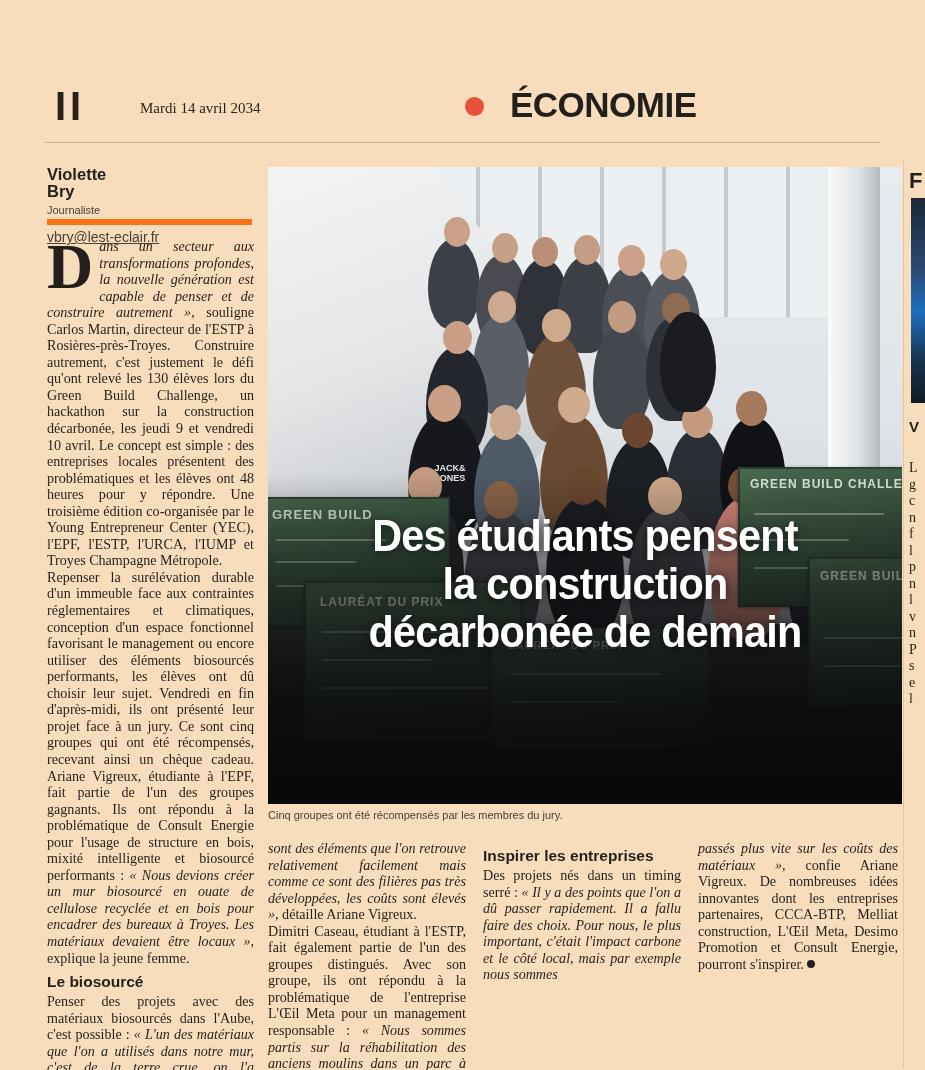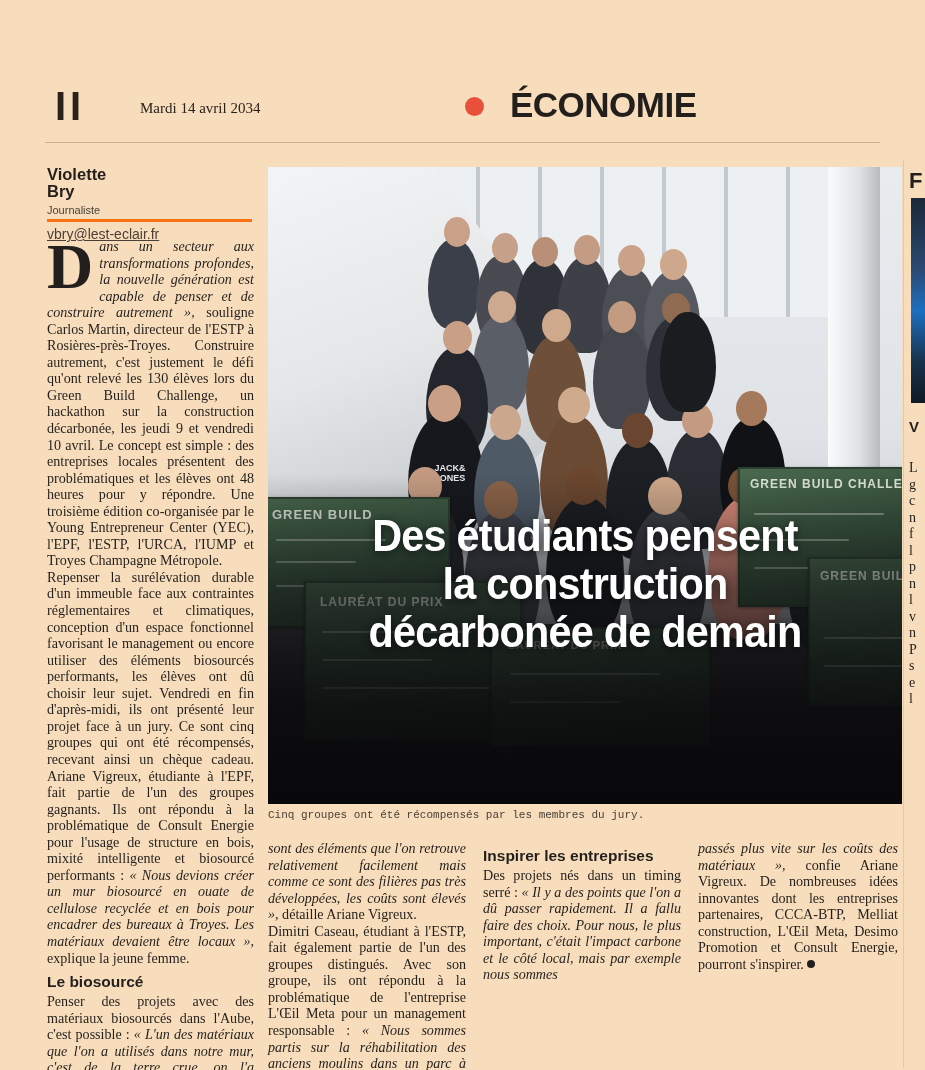--- a/index.html
+++ b/index.html
@@ -79,21 +79,21 @@
     font-size: 16.5px;
     line-height: 17px;
     color: #231f1c;
   }
   .byline-role {
     font-family: "Liberation Sans", sans-serif;
     font-size: 11px;
     color: #4a4038;
     margin-top: 4px;
     padding-bottom: 3px;
-    border-bottom: 3px solid #f97316;
+    border-bottom: 6px solid #f97316;
   }
   .byline-mail {
     font-family: "Liberation Sans", sans-serif;
     font-size: 14px;
     color: #4a4038;
     margin-top: 4px;
     text-decoration: underline;
   }
 
   
@@ -221,21 +221,21 @@
     font-family: "Liberation Sans", sans-serif;
     font-size: 17.5px;
     line-height: 27px;
     color: #f2f2f2;
     text-shadow: 0 1px 6px rgba(0,0,0,.7);
   }
   .caption {
     position: absolute;
     left: 268px; top: 809px;
     width: 634px;
-    font-family: Liberation Mono, monospace;
+    font-family: Liberation Sans, sans-serif;
     font-size: 11px;
     color: #4a4038;
   }
 
   #col2 { position: absolute; left: 268px; top: 840px; width: 198px; height: 228px; }
   #col3 { position: absolute; left: 483px; top: 840px; width: 198px; height: 228px; }
   #col4 { position: absolute; left: 698px; top: 840px; width: 200px; height: 228px; }
 
   .endmark {
     display: inline-block;

